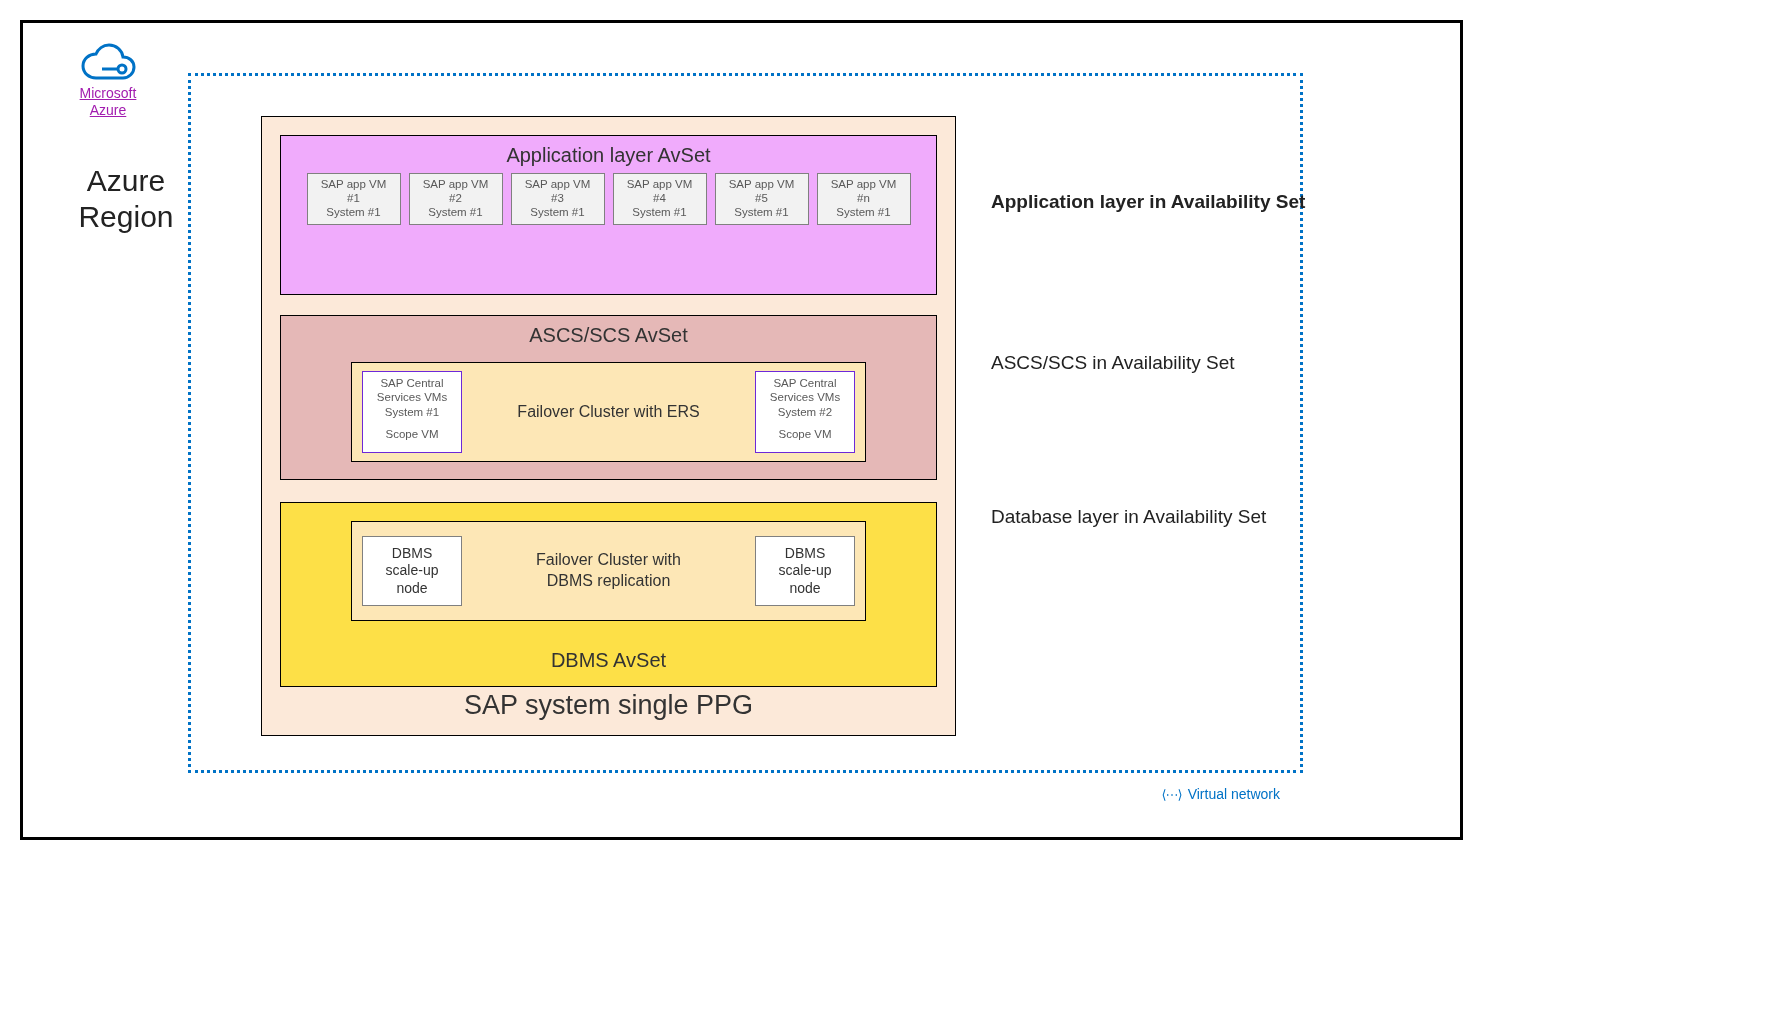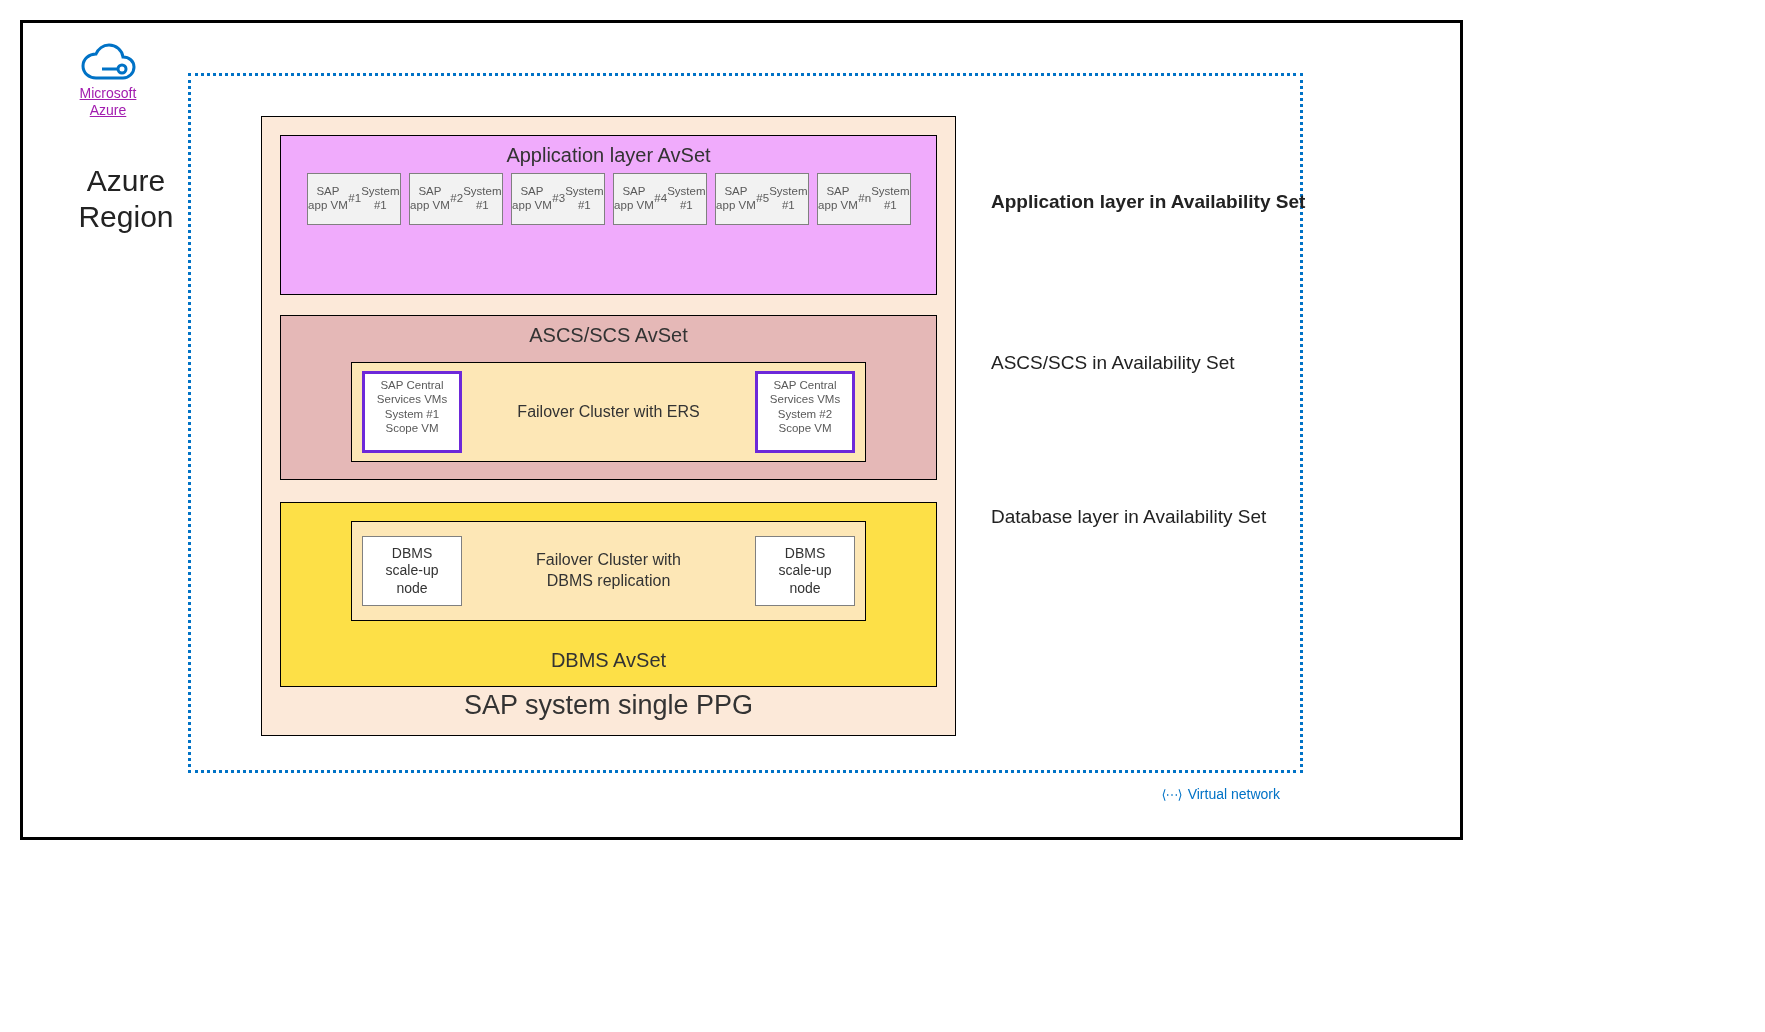--- a/index.html
+++ b/index.html
@@ -118,21 +118,21 @@
     padding: 0 10px;
   }
   .vm-box {
     background: #f2f2f2;
     border: 1px solid #808080;
     width: 94px;
     height: 52px;
     font-size: 11.5px;
     color: #595959;
     display: flex;
-    flex-direction: row;
+    flex-direction: column;
     align-items: center;
     justify-content: center;
     text-align: center;
     line-height: 1.2;
   }
 
   .failover-box {
     position: absolute;
     left: 70px;
     right: 70px;
@@ -148,31 +148,31 @@
 
   .failover-center {
     font-size: 16px;
     color: #333;
     text-align: center;
     flex: 1;
     line-height: 1.3;
   }
   .cs-vm {
     background: #fff;
-    border: 3px solid #6d28d9;
+    border: 1px solid #6d28d9;
     width: 100px;
     height: 82px;
     font-size: 11.5px;
     color: #595959;
     text-align: center;
     line-height: 1.25;
     padding-top: 4px;
   }
   .cs-vm .scope {
-    margin-top: 0;
+    margin-top: 8px;
   }
   .db-vm {
     background: #fff;
     border: 1px solid #808080;
     width: 100px;
     height: 70px;
     font-size: 14px;
     color: #333;
     text-align: center;
     display: flex;

